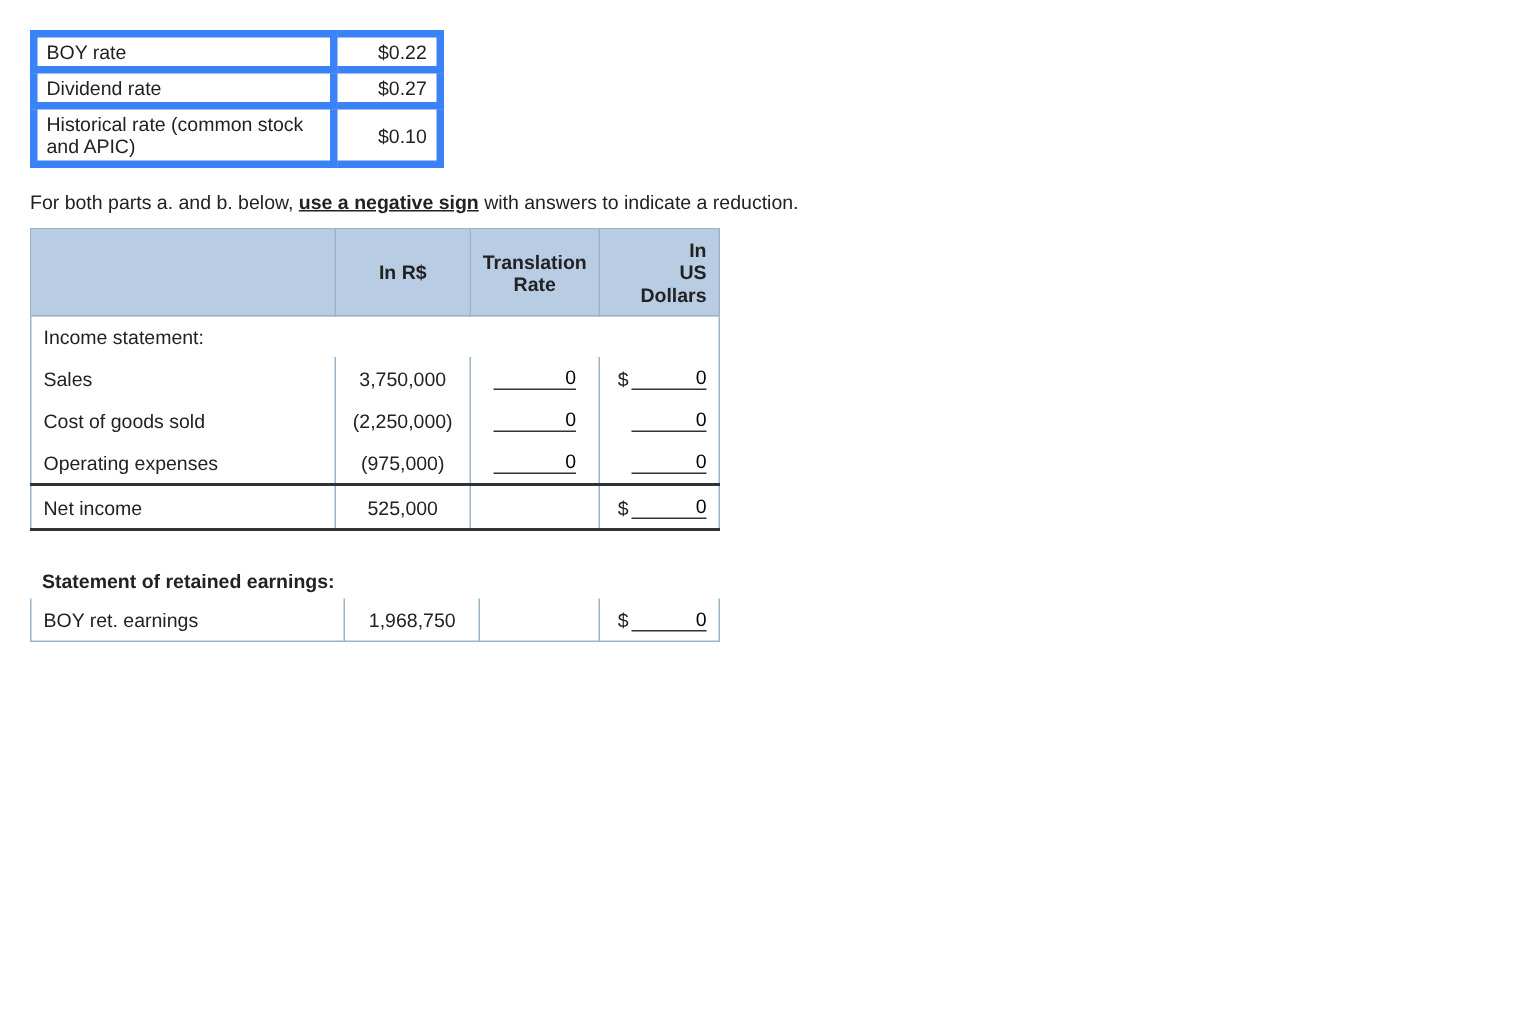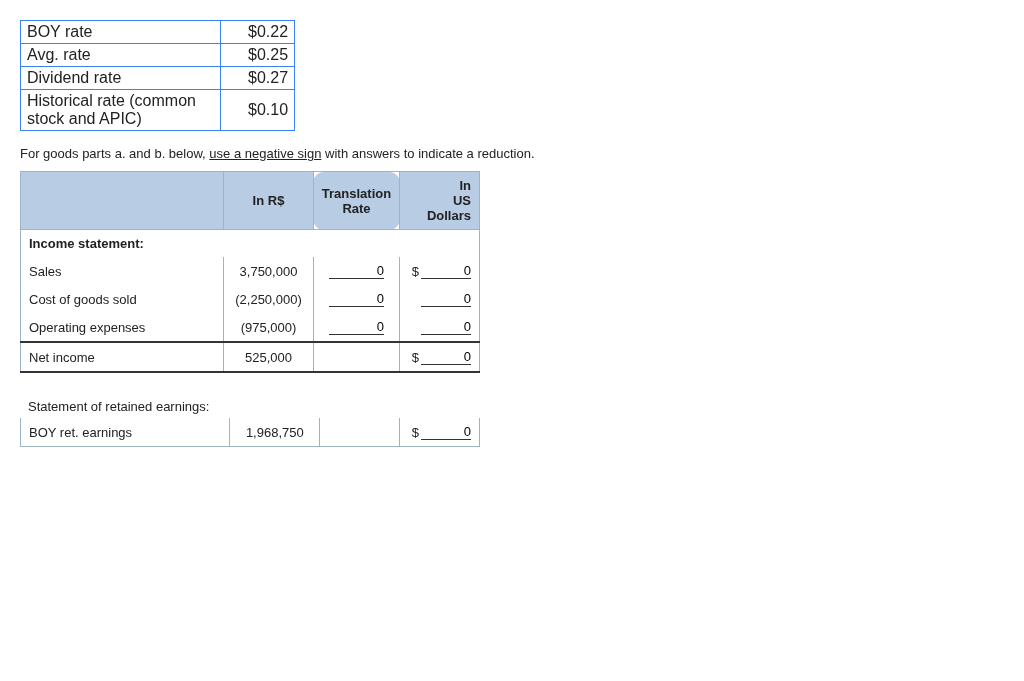--- a/index.html
+++ b/index.html
@@ -14,37 +14,37 @@
       margin-bottom: 10px;
       font-size: 13px;
     }
     .rates-table {
       border-collapse: collapse;
       margin-bottom: 15px;
       min-width: 260px;
     }
     .rates-table td {
       padding: 2px 6px;
-      font-size: 16px;
-      border: 1px solid #3b82f6;
+      font-size: 13px;
+      border: 5px solid #3b82f6;
     }
     .rates-table td:first-child {
       width: 200px;
     }
     .rates-table td:last-child {
       text-align: center;
       width: 60px;
       padding-left: 27px;
     }
     .instruction {
       margin: 12px 0 8px 0;
       font-size: 13px;
     }
     .instruction u {
-      font-weight: normal;
+      font-weight: bold;
     }
     .part-a {
       margin-bottom: 6px;
       font-size: 13px;
     }
     .round-note {
       margin-bottom: 10px;
       font-size: 13px;
     }
     .statement-table {
@@ -79,21 +79,20 @@
     .statement-table .label-col {
       width: 210px;
     }
     .statement-table .inrs-col {
       width: 90px;
       text-align: center;
     }
     .statement-table .rate-col {
       width: 80px;
       text-align: center;
-      border-radius: 11px;
     }
     .statement-table .usd-col {
       width: 80px;
       text-align: right;
     }
     .input-field {
       border: none;
       border-bottom: 1px solid #333;
       width: 55px;
       text-align: right;
@@ -104,21 +103,21 @@
     .usd-input {
       border: none;
       border-bottom: 1px solid #333;
       width: 50px;
       text-align: right;
       font-size: 13px;
       outline: none;
       background: transparent;
     }
     .section-header {
-      font-weight: normal;
+      font-weight: bold;
       font-size: 13px;
       padding: 6px 8px 4px 8px;
     }
     .usd-cell {
       display: flex;
       align-items: center;
       justify-content: flex-end;
       gap: 2px;
     }
     .dollar-sign {
@@ -137,53 +136,49 @@
 
 <p class="intro-text"></p>
 
 <table class="rates-table">
   <tbody id="rates-tbody">
       <tr>
         <td>BOY rate</td>
         <td>$0.22</td>
       </tr>
       <tr>
-        <td>Avg. rate</td>
-        <td>$0.25</td>
-      </tr>
-      <tr>
         <td>Dividend rate</td>
         <td>$0.27</td>
       </tr>
       <tr>
         <td>Historical rate (common stock and APIC)</td>
         <td>$0.10</td>
       </tr>
     </tbody>
 </table>
 
 <p class="instruction">
-  <span>For goods parts a. and b. below, </span><u>use a negative sign</u><span> with answers to indicate a reduction.</span>
+  <span>For both parts a. and b. below, </span><u>use a negative sign</u><span> with answers to indicate a reduction.</span>
 </p>
 
 <p class="part-a"></p>
 <p class="round-note"></p>
 
 <table class="statement-table">
   <thead>
     <tr>
       <th class="label-col" id="header-label"></th>
       <th class="inrs-col" id="header-inrs">In R$</th>
       <th class="rate-col" id="header-rate">Translation<br>Rate</th>
       <th class="usd-col" id="header-usd">In<br>US Dollars</th>
     </tr>
   </thead>
   <tbody id="income-tbody">
       <tr>
-        <td colspan="4" class="bold-label" style="font-weight: bold;">Income statement:</td>
+        <td colspan="4" class="bold-label" style="font-weight: normal;">Income statement:</td>
       </tr>
       <tr>
         <td class="label-col">Sales</td>
         <td class="inrs-col">3,750,000</td>
         <td class="rate-col"><input type="text" class="input-field" value="0" style=""></td>
         <td class="usd-col">
           <div class="usd-cell">
             <span class="dollar-sign">$</span>
             <input type="text" class="usd-input" value="0" style="">
           </div>

